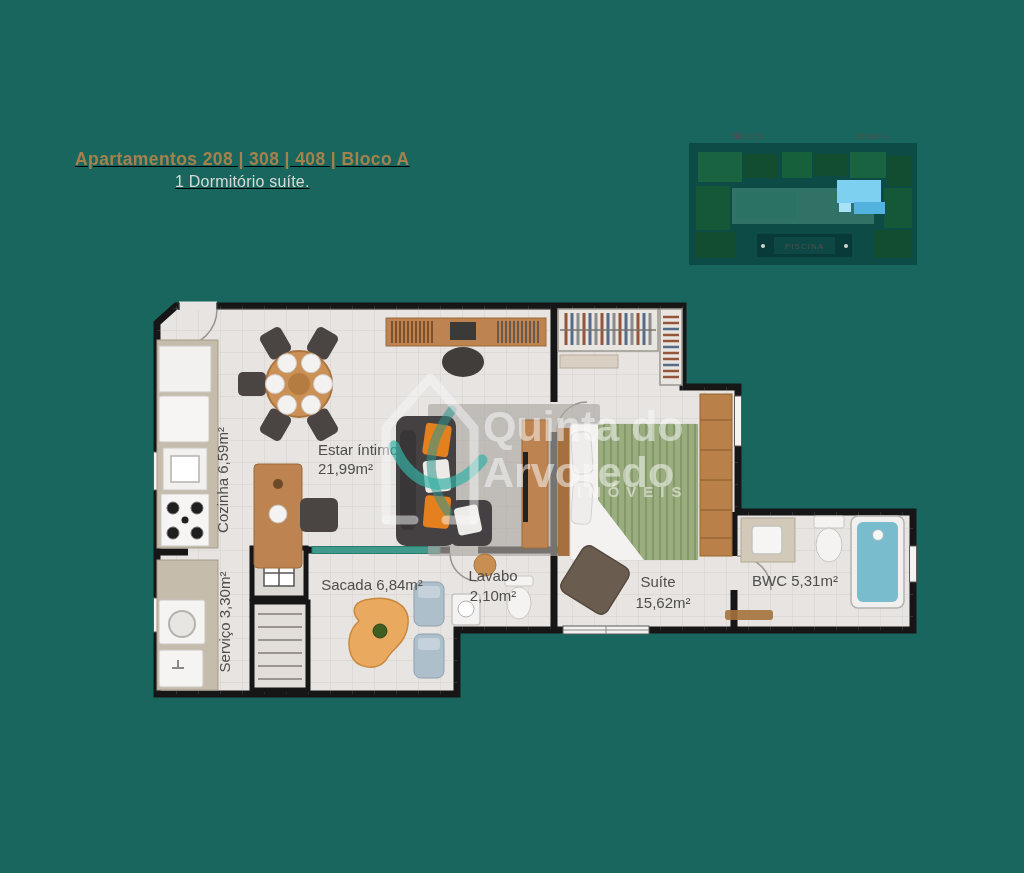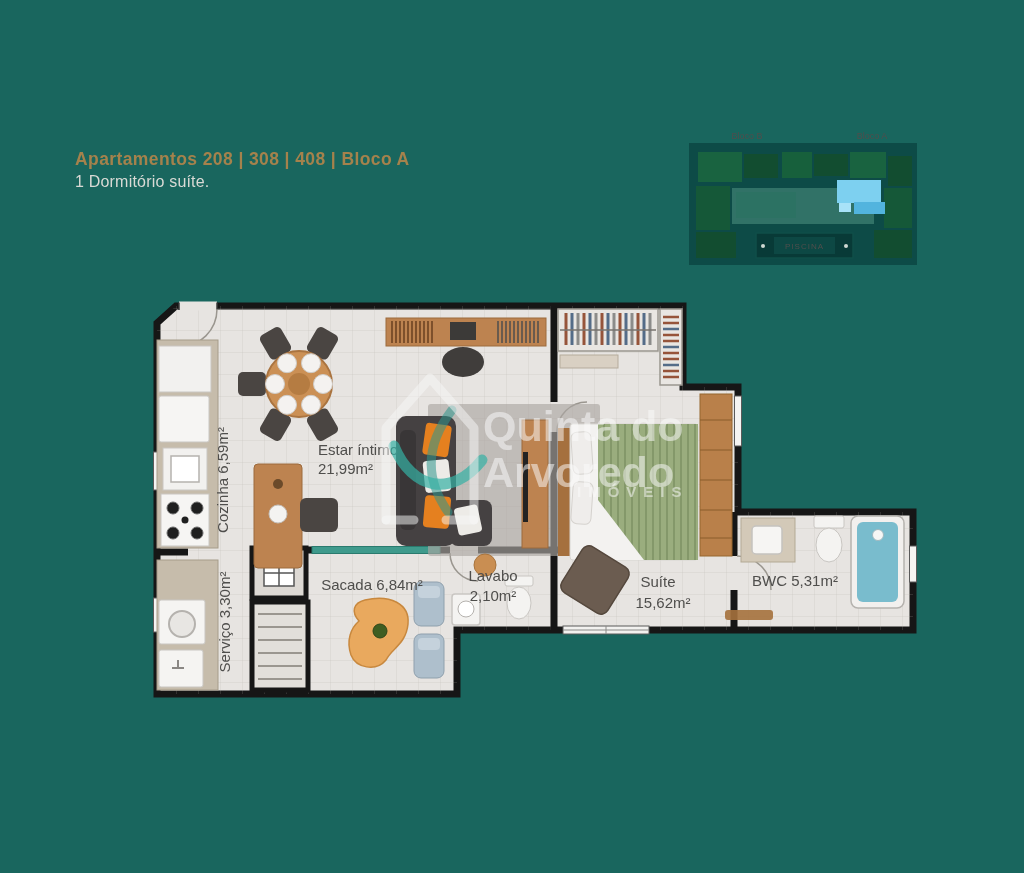--- a/index.html
+++ b/index.html
@@ -1,25 +1,25 @@
 <!DOCTYPE html>
 <html><head>
 <meta charset="utf-8">
 <style>
   html,body{margin:0;padding:0;}
   .canvas{
     position:relative; width:1024px; height:873px; overflow:hidden;
     background:#19665e;
     font-family:"Liberation Sans", sans-serif;
   }
-  .header{position:absolute; left:75px; top:151px; line-height:1;}
+  .header{position:absolute; left:75px; top:151px; line-height:1;text-decoration:underline;}
   .header .title{
     font-size:17.5px; font-weight:bold; color:#a5824c; letter-spacing:.4px;
   }
-  .header .sub{font-size:16px; color:#d9dad5; margin-top:5px; letter-spacing:.2px;}
+  .header .sub{font-size:16px; color:#d9dad5; margin-top:5px; letter-spacing:.2px;text-align:center;}
   .sitemap{position:absolute; left:686px; top:126px; width:234px; height:142px;}
   .sitemap text{font-family:"Liberation Sans", sans-serif;}
   .plan{position:absolute; left:145px; top:295px; width:775px; height:405px;}
   svg text{font-family:"Liberation Sans", sans-serif; fill:#4f4e4c;}
   .roomlabel{font-size:15px;}
   .wm{fill:#fbfbfb; opacity:.52; font-weight:bold;}
 </style>
 </head>
 <body>
 <div class="canvas">

